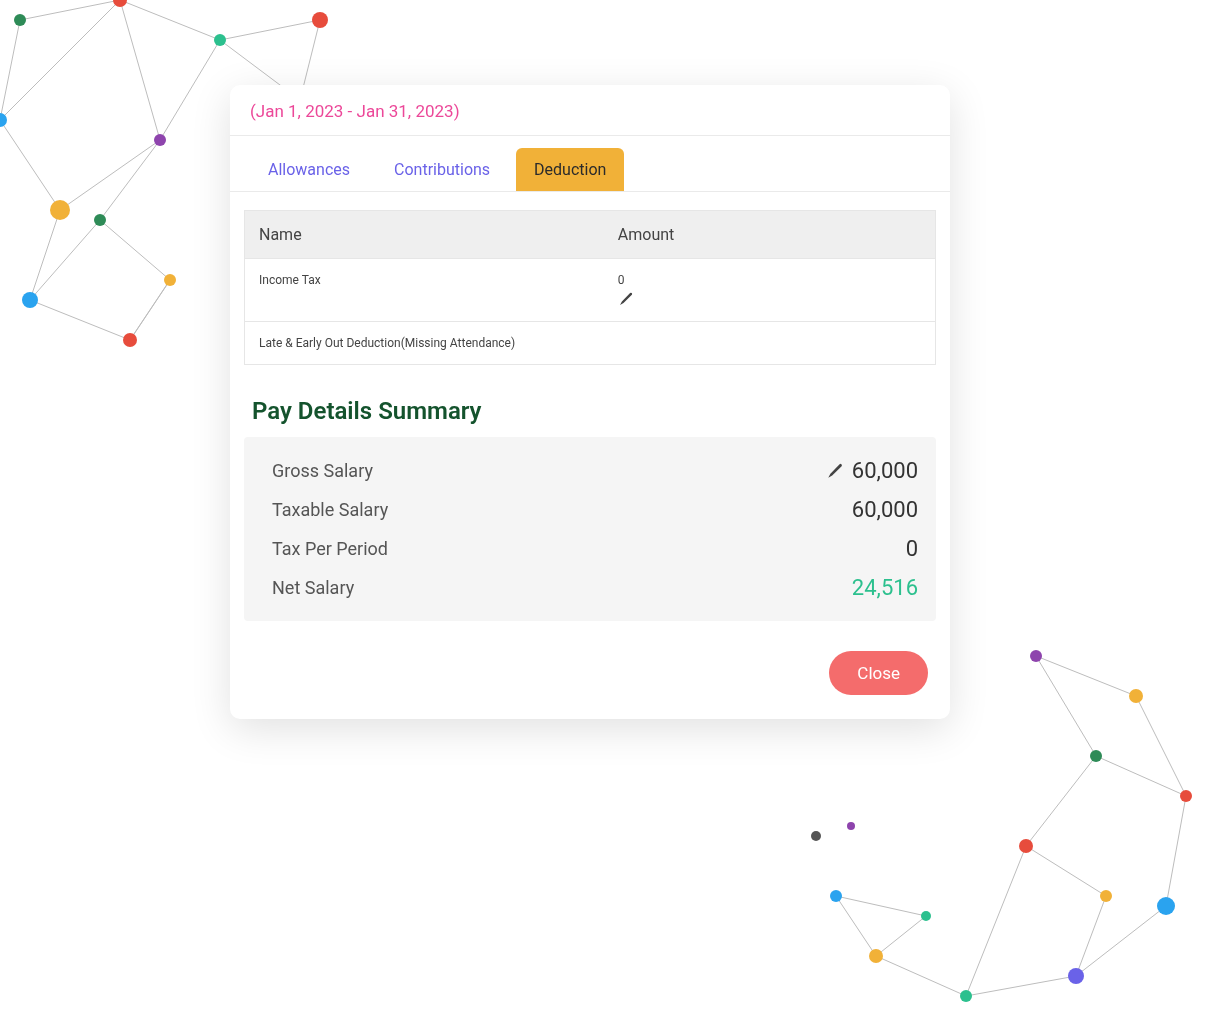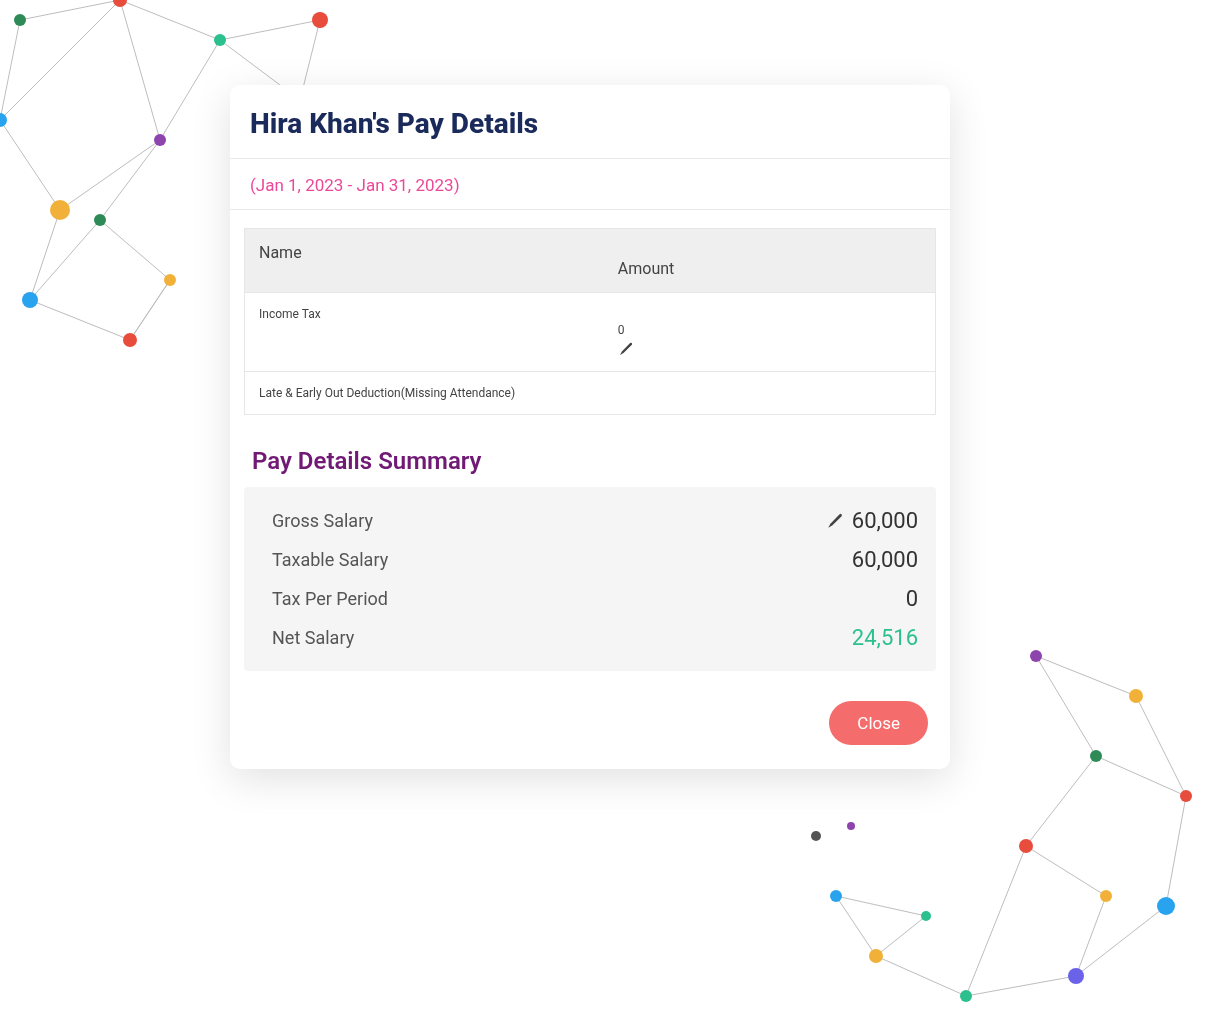--- a/index.html
+++ b/index.html
@@ -74,37 +74,37 @@
     .table-head {
       display: flex;
       background: #efefef;
       color: #444;
       font-size: 16px;
     }
     .th, .td {
       padding: 14px 14px;
     }
     .col-name { flex: 0 0 52%; }
-    .col-amount { flex: 0 0 48%; margin-top: 16px; }
+    .col-amount { flex: 0 0 48%; }
     .table-row {
       display: flex;
       border-top: 1px solid #e6e6e6;
       color: #444;
       font-size: 12px;
       align-items: flex-start;
     }
     .amount-cell { display: flex; flex-direction: column; gap: 4px; }
     .edit-icon {
       width: 16px; height: 16px; color: #444; cursor: pointer;
     }
 
     .summary-title {
       font-size: 24px;
       font-weight: 600;
-      color: #701a75;
+      color: #14532d;
       padding: 26px 22px 12px 22px;
     }
     .summary-box {
       margin: 0 14px 10px 14px;
       background: #f5f5f5;
       border-radius: 4px;
       padding: 14px 18px 14px 28px;
     }
     .summary-row {
       display: flex;
@@ -209,26 +209,28 @@
   <circle class="dot" cx="300" cy="160" r="6" fill="#2e8b57"></circle>
   <circle class="dot" cx="230" cy="250" r="7" fill="#e74c3c"></circle>
   <circle class="dot" cx="310" cy="300" r="6" fill="#f1b138"></circle>
   <circle class="dot" cx="40" cy="300" r="6" fill="#2aa3ef"></circle>
   <circle class="dot" cx="130" cy="320" r="5" fill="#2cc08e"></circle>
   <circle class="dot" cx="20" cy="240" r="5" fill="#555"></circle>
   <circle class="dot" cx="55" cy="230" r="4" fill="#8e44ad"></circle>
 </svg>
 
 <div class="modal">
-  <div class="modal-header">
-    <h1 class="modal-title">Hira Khan's Pay Details</h1>
-  </div>
 
   <div class="period-row">(Jan 1, 2023 - Jan 31, 2023)</div>
 
+  <div class="tabs">
+    <button class="tab">Allowances</button>
+    <button class="tab">Contributions</button>
+    <button class="tab active">Deduction</button>
+  </div>
 
   <div class="table">
     <div class="table-head">
       <div class="th col-name">Name</div>
       <div class="th col-amount">Amount</div>
     </div>
     <div class="table-row">
       <div class="td col-name">Income Tax</div>
       <div class="td col-amount amount-cell">
         <span>0</span>

